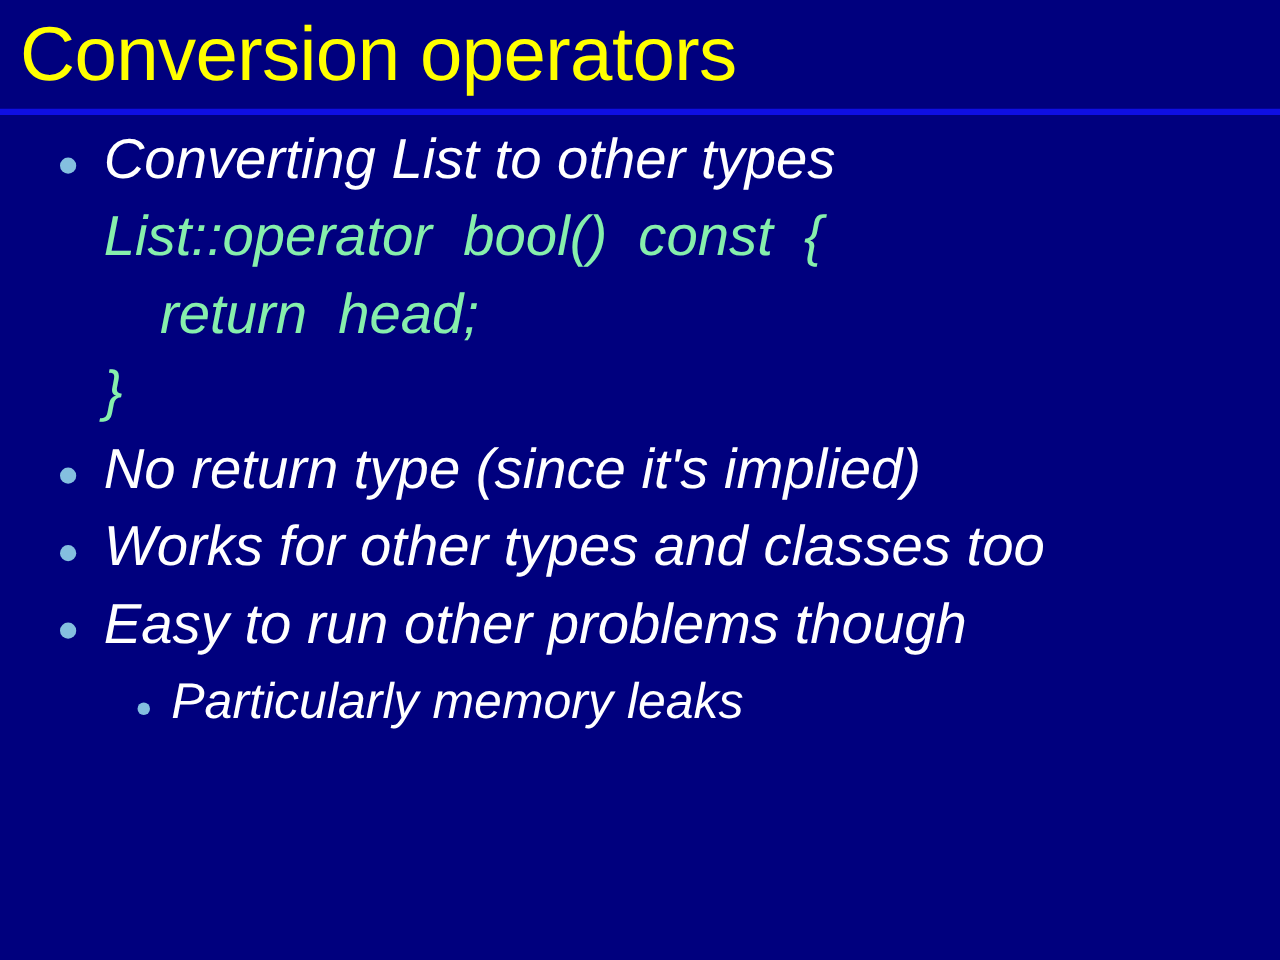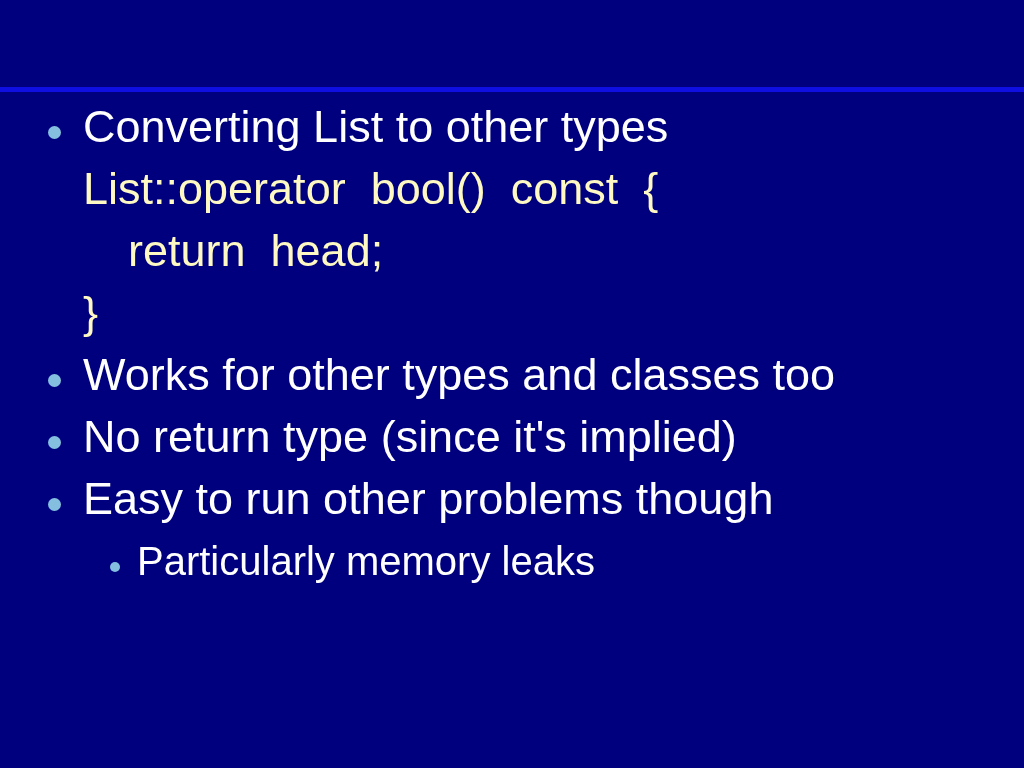--- a/index.html
+++ b/index.html
@@ -47,20 +47,21 @@
     background: #0f0fe2;
   }
 
   
   .body {
     position: absolute;
     left: 0;
     top: 96px;
     width: 1024px;
     height: 672px;
+    font-style: italic;
   }
 
   .line {
     position: relative;
     height: 62px;
     white-space: nowrap;
   }
   .line.sub {
     height: 62px;
     padding-left: 47px;
@@ -89,31 +90,34 @@
     font-size: 45px;
     line-height: 62px;
     color: #ffffff;
     white-space: pre;
   }
   .sub .line-text {
     left: 137px;
     font-size: 40px;
   }
   .line-text.code {
-    color: #fef9c3;
+    color: #86efac;
   }
   .line-text.indent1 {
     left: 128px;
   }
 </style>
 </head>
 <body>
 
 <div class="slide">
 
+  <div class="title-band">
+    <div class="slide-title">Conversion operators</div>
+  </div>
   <div class="title-rule"></div>
 
   <div class="body">
 
     <div class="line">
       <span class="bullet-dot"></span>
       <span class="line-text">Converting List to other types</span>
     </div>
 
     <div class="line">
@@ -123,26 +127,26 @@
     <div class="line">
       <span class="line-text code indent1">return  head;</span>
     </div>
 
     <div class="line">
       <span class="line-text code">}</span>
     </div>
 
     <div class="line">
       <span class="bullet-dot"></span>
-      <span class="line-text">Works for other types and classes too</span>
+      <span class="line-text">No return type (since it's implied)</span>
     </div>
 
     <div class="line">
       <span class="bullet-dot"></span>
-      <span class="line-text">No return type (since it's implied)</span>
+      <span class="line-text">Works for other types and classes too</span>
     </div>
 
     <div class="line">
       <span class="bullet-dot"></span>
       <span class="line-text">Easy to run other problems though</span>
     </div>
 
     <div class="line sub">
       <span class="bullet-dot"></span>
       <span class="line-text">Particularly memory leaks</span>

